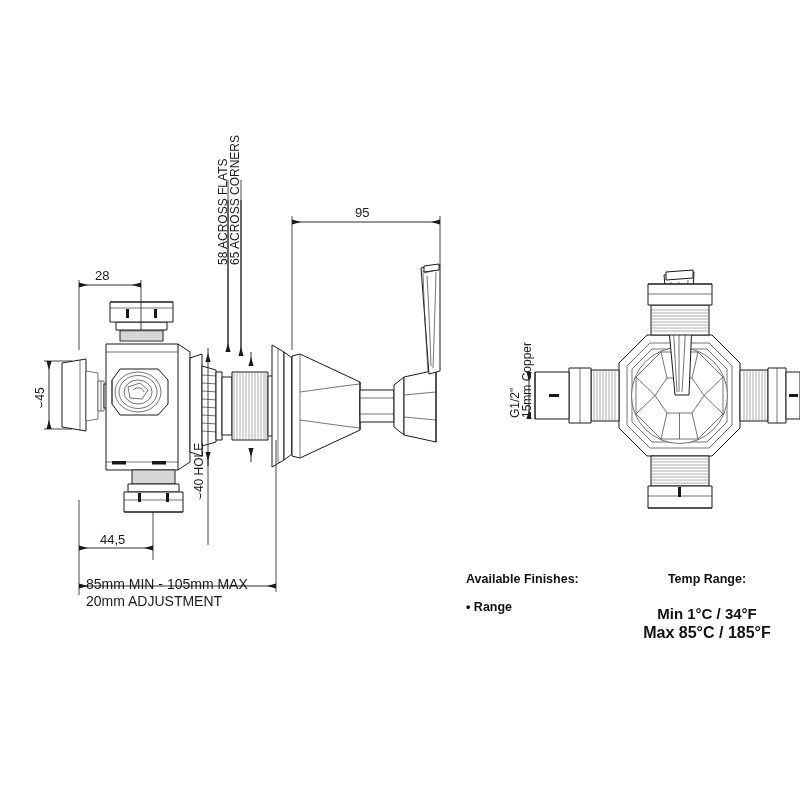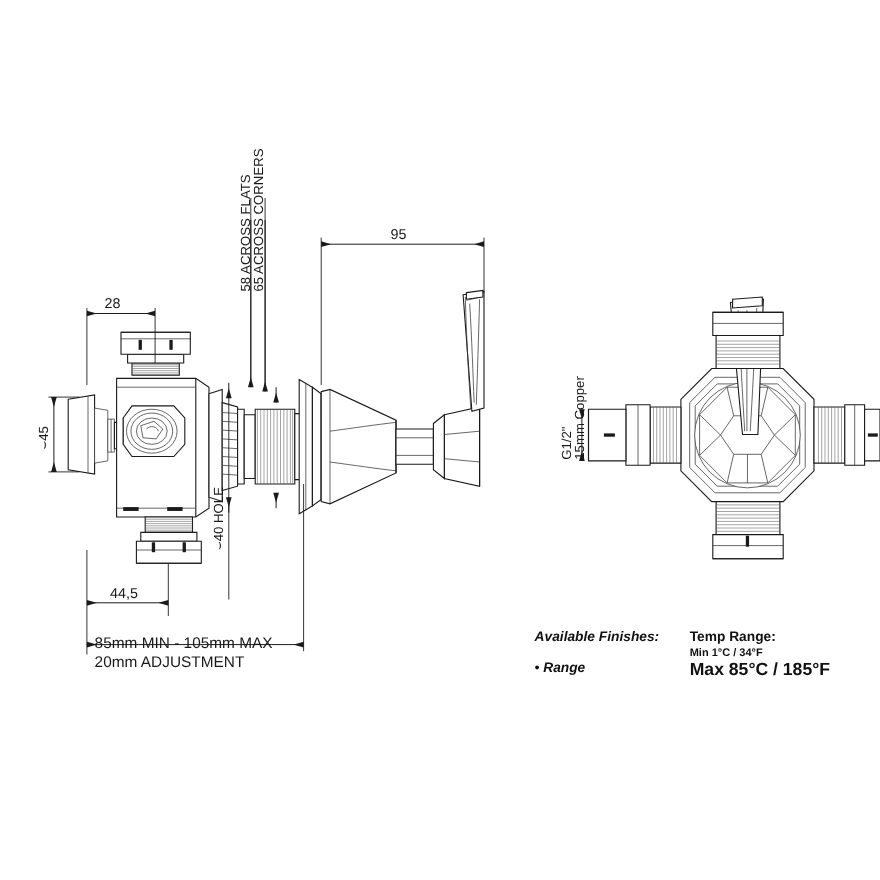--- a/index.html
+++ b/index.html
@@ -378,23 +378,23 @@
     <g>
       <path class="dim" d="M529,372 L529,419" marker-start="url(#arrOut)" marker-end="url(#arrIn)"></path>
       <text class="vtext" x="519" y="418" transform="rotate(-90 519 418)" text-anchor="start">G1/2"</text>
       <text class="vtext" x="531" y="418" transform="rotate(-90 531 418)" text-anchor="start">15mm Copper</text>
     </g>
   </g>
 
 </svg>
 </div>
 
-<div style="position:absolute; left:486px; top:572px; width:140px;font-style:italic;">
+<div style="position:absolute; left:466px; top:572px; width:140px;">
   <div class="notetext-bold" style="font-size:12.5px; font-weight:bold; color:#111;">Available Finishes:</div>
   <div style="height:14px;"></div>
   <div class="notetext-bold" style="font-size:12.5px; font-weight:bold; color:#111;">• Range</div>
 </div>
 
-<div style="position:absolute; left:627px; top:572px; width:160px;">
+<div style="position:absolute; left:627px; top:572px; width:160px;text-align:center;">
   <div style="font-family:'Liberation Sans',sans-serif; font-size:12.5px; font-weight:bold; color:#111;">Temp Range:</div>
-  <div style="font-family:'Liberation Sans',sans-serif; font-size:10px; font-weight:bold; color:#111; margin-top:2px;">Min 1°C / 34°F</div>
+  <div style="font-family:'Liberation Sans',sans-serif; font-size:15px; font-weight:bold; color:#111; margin-top:19px;">Min 1°C / 34°F</div>
   <div style="font-family:'Liberation Sans',sans-serif; font-size:16px; font-weight:bold; color:#111; margin-top:2px;">Max 85°C / 185°F</div>
 </div>
 
 </body></html>

